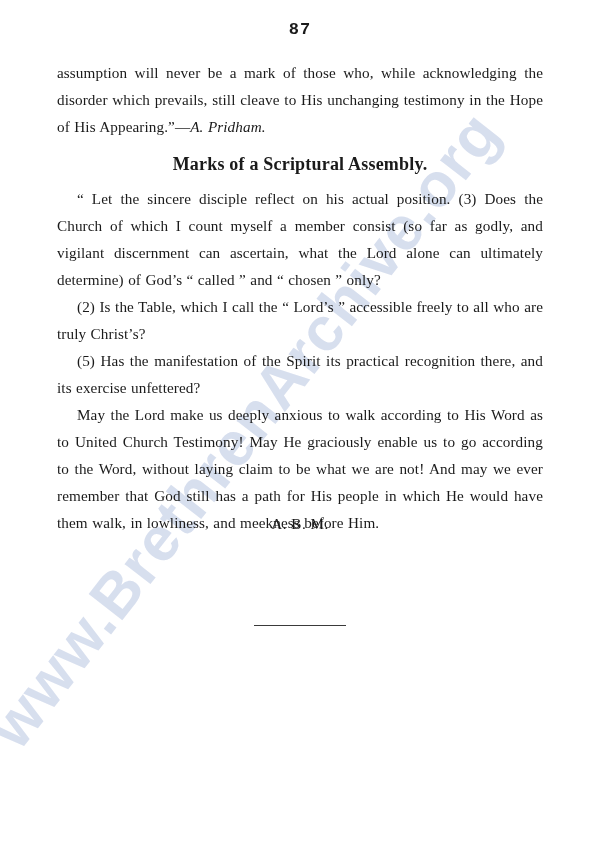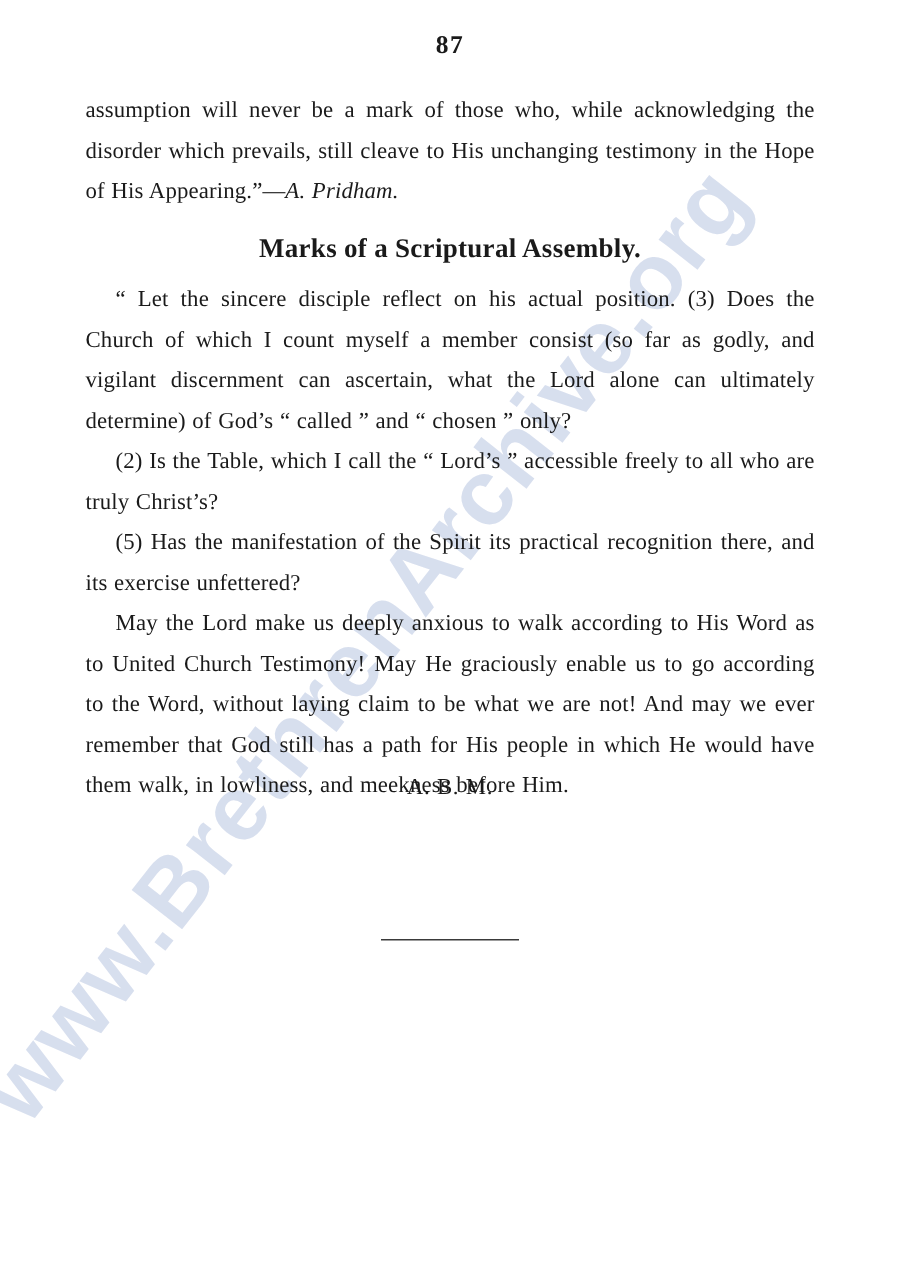--- a/index.html
+++ b/index.html
@@ -46,21 +46,21 @@
     position: relative;
     z-index: 10;
     width: 600px;
     height: 846px;
     box-sizing: border-box;
     padding: 0;
   }
 
   .page-number {
     text-align: center;
-    font-family: Liberation Serif, serif;
+    font-family: Liberation Mono, monospace;
     font-size: 17px;
     font-weight: bold;
     letter-spacing: 1px;
     margin-top: 20px;
     margin-bottom: 20px;
   }
 
   .body-col {
     margin: 0 auto;
     width: 486px;

